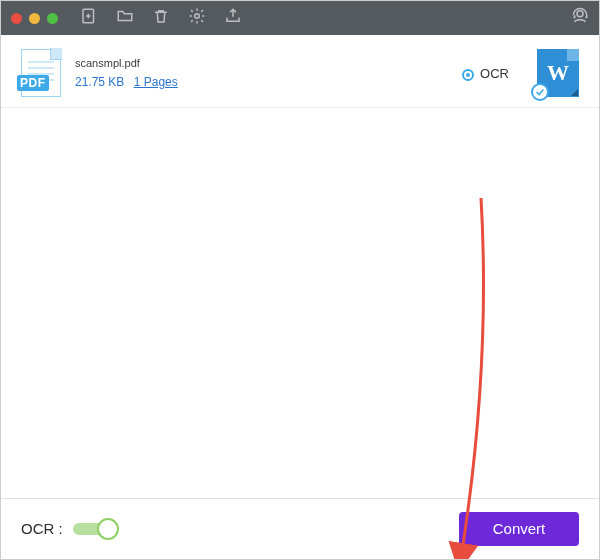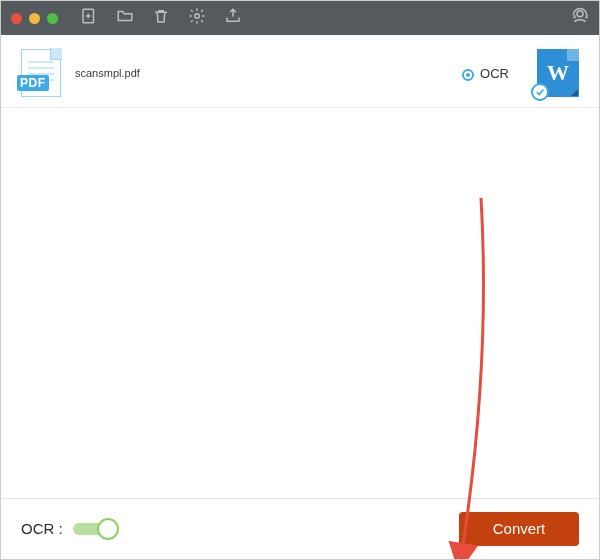--- a/index.html
+++ b/index.html
@@ -161,21 +161,21 @@
   }
   .switch .knob {
     position: absolute; right: -2px; top: -5px;
     width: 22px; height: 22px;
     border-radius: 50%;
     background: #fff;
     border: 2px solid #8fcf64;
   }
   .convert-btn {
     margin-left: auto;
-    background: #c2410c;
+    background: #6d28d9;
     color: #fff;
     border: none;
     border-radius: 4px;
     width: 120px; height: 34px;
     font-size: 15px;
     cursor: pointer;
   }
 </style>
 </head>
 <body>
@@ -237,20 +237,24 @@
       <div class="pdf-lines">
           <div></div>
           <div></div>
           <div></div>
           <div></div>
         </div>
       <div class="pdf-badge">PDF</div>
     </div>
     <div class="fileinfo">
       <div class="filename">scansmpl.pdf</div>
+      <div class="filemeta">
+        <span class="filesize">21.75 KB</span>
+        <span class="filepages">1 Pages</span>
+      </div>
     </div>
     <div class="spacer"></div>
     <div class="ocr-inline">
       <span class="radio-dot"></span>
       <span>OCR</span>
     </div>
     <div class="word-target">
       <div class="word-doc"></div>
       <div class="word-fold"></div>
       <div class="word-w">W</div>

